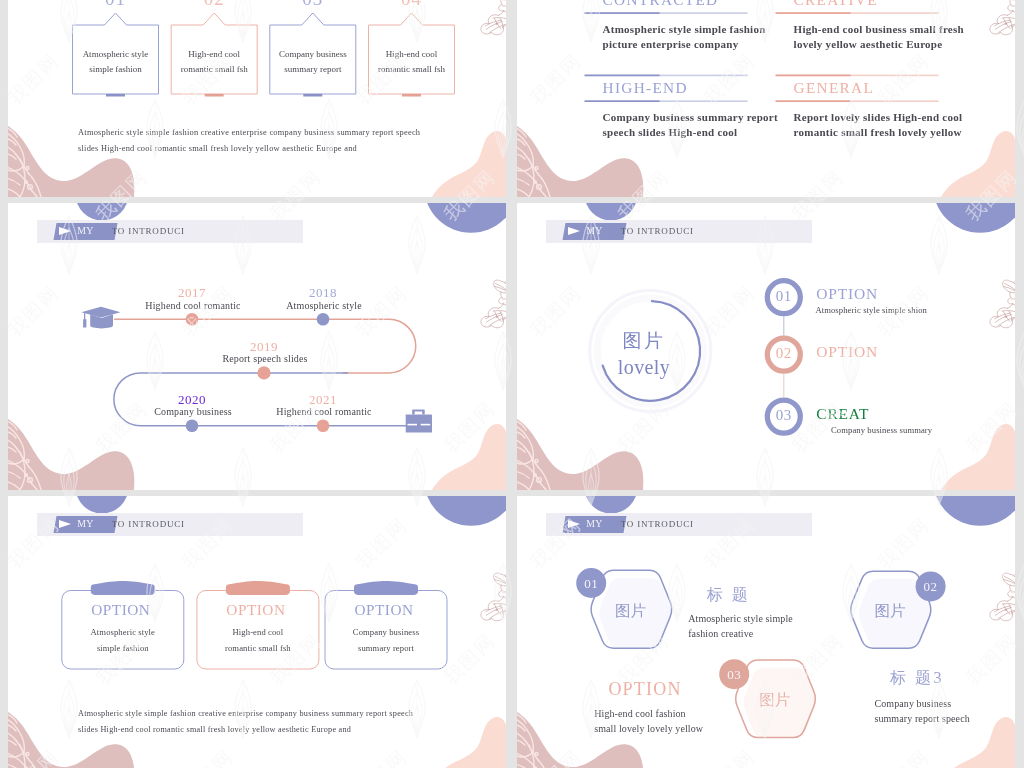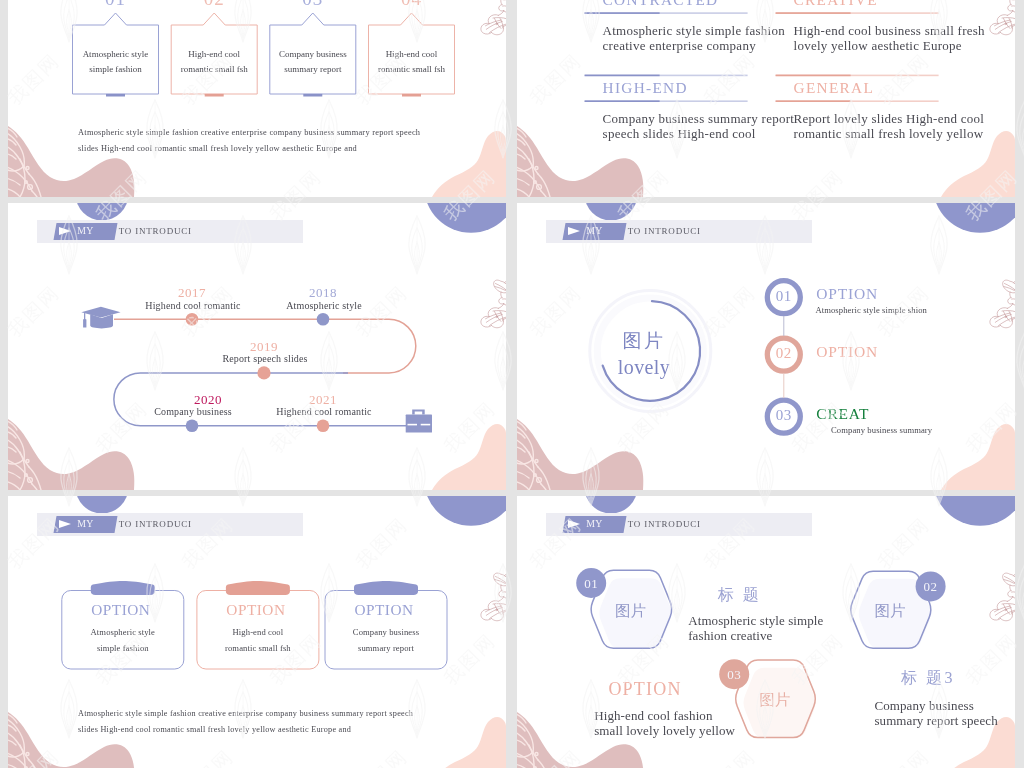--- a/index.html
+++ b/index.html
@@ -11,34 +11,34 @@
   .r0 { top:-90px; } .r1 { top:203px; } .r2 { top:496px; }
   svg.layer { position:absolute; left:0; top:0; width:498px; height:287px; display:block; }
 
   
   .hdr { position:absolute; left:28.7px; top:16.9px; width:266px; height:23.2px; background:#ededf3; }
   .hdr-tag { position:absolute; left:18px; top:3.5px; width:61px; height:17px; background:#8b92c6;
              transform:skewX(-10deg); }
   .hdr-tri { position:absolute; left:22px; top:7.4px; width:0;height:0;
              border-left:12.2px solid #fff; border-top:4.9px solid transparent; border-bottom:4.9px solid transparent;}
   .hdr-my { position:absolute; left:40.5px; top:5.3px; font-size:9.8px; color:#f3f3f8; letter-spacing:.4px;}
-  .hdr-sub { position:absolute; left:82px; top:6.2px; font-size:9px; color:#5c5c66; letter-spacing:.8px;}
+  .hdr-sub { position:absolute; left:75px; top:6.2px; font-size:9px; color:#5c5c66; letter-spacing:.8px;}
 
   
   .t  { position:absolute; white-space:nowrap; color:#4a4a52; }
   .ct { position:absolute; white-space:nowrap; transform:translateX(-50%); color:#4a4a52; }
 
   
   .s1num { font-size:19px; letter-spacing:1px; }
   .s1card-txt { font-size:9px; letter-spacing:0px; }
   .s1cap { font-size:8.4px; letter-spacing:.25px; color:#4a4a52; }
 
   
   .s2title { font-size:15.3px; letter-spacing:1.3px; }
-  .s2line { font-size:13px; letter-spacing:.25px; }
+  .s2line { font-size:11px; letter-spacing:.25px;font-weight:bold; }
 
   
   .s3year { font-size:13px; letter-spacing:.5px; }
   .s3lab  { font-size:10px; letter-spacing:.15px; }
 
   
   .s4cn { font-size:19px; color:#7e86c2; letter-spacing:2.5px; }
   .s4en { font-size:20px; color:#7e86c2; letter-spacing:.4px; }
   .s4num{ font-size:15px; letter-spacing:.5px; }
   .s4title{ font-size:15.5px; letter-spacing:.8px; }
@@ -46,22 +46,22 @@
 
   
   .s5title { font-size:15.3px; letter-spacing:.5px; }
   .s5line { font-size:8.6px; letter-spacing:.1px; }
   .s5cap { font-size:8.2px; letter-spacing:.25px; }
 
   
   .s6num { font-size:13px; color:#f4f4fa; letter-spacing:.5px;}
   .s6cn  { font-size:15.5px; color:#9298c8; letter-spacing:0px; }
   .s6cnp { font-size:15.5px; color:#e8b0a5; letter-spacing:0px; }
-  .s6title{ font-size:16px; letter-spacing:2.5px;margin-left:11px; }
-  .s6line { font-size:13px; letter-spacing:.1px; }
+  .s6title{ font-size:16px; letter-spacing:2.5px; }
+  .s6line { font-size:10px; letter-spacing:.1px; }
   .s6opt  { font-size:18px; letter-spacing:1.2px; }
   
   .wm { position:absolute; left:0; top:0; width:1024px; height:768px; pointer-events:none; opacity:.55; }
   .wmtx { font-size:19px; fill:#f5f5f5; letter-spacing:2px; font-family:"DejaVu Sans",sans-serif; }
   
 </style>
 </head>
 <body>
 
 <div class="page">
@@ -203,21 +203,21 @@
 </g>
 </svg>
 <svg class="layer" viewBox="0 0 498 287">
         <rect x="67.6" y="76.5" width="163" height="1.6" fill="#c9cde6"></rect>
         <rect x="67.6" y="76.5" width="75" height="1.6" fill="#8a92c8"></rect>
         <rect x="67.6" y="102.3" width="163" height="1.6" fill="#c9cde6"></rect>
         <rect x="67.6" y="102.3" width="75" height="1.6" fill="#8a92c8"></rect>
       </svg>
 <div class="t s2title" style="left:85.6px;top:80.5px;color:#9aa2d4">CONTRACTED</div>
 <div class="t s2line" style="left:85.6px;top:113.0px">Atmospheric style simple fashion</div>
-<div class="t s2line" style="left:85.6px;top:127.5px">creative enterprise company</div>
+<div class="t s2line" style="left:85.6px;top:127.5px">picture enterprise company</div>
 <svg class="layer" viewBox="0 0 498 287">
         <rect x="258.6" y="76.5" width="163" height="1.6" fill="#f3cfc8"></rect>
         <rect x="258.6" y="76.5" width="75" height="1.6" fill="#e5a396"></rect>
         <rect x="258.6" y="102.3" width="163" height="1.6" fill="#f3cfc8"></rect>
         <rect x="258.6" y="102.3" width="75" height="1.6" fill="#e5a396"></rect>
       </svg>
 <div class="t s2title" style="left:276.6px;top:80.5px;color:#eeb0a4">CREATIVE</div>
 <div class="t s2line" style="left:276.6px;top:113.0px">High-end cool business small fresh</div>
 <div class="t s2line" style="left:276.6px;top:127.5px">lovely yellow aesthetic Europe</div>
 <svg class="layer" viewBox="0 0 498 287">
@@ -319,21 +319,21 @@
    <rect x="399.5" y="220.8" width="9.5" height="1.6" fill="#fff"></rect>
    <rect x="412.7" y="220.8" width="9.5" height="1.6" fill="#fff"></rect>
  </g>
 </svg>
 <div class="ct s3year" style="left:184px;top:82.4px;color:#eeb0a4">2017</div>
 <div class="ct s3lab" style="left:185px;top:96.8px">Highend cool romantic</div>
 <div class="ct s3year" style="left:315px;top:82.4px;color:#a3a9d6">2018</div>
 <div class="ct s3lab" style="left:316px;top:96.8px">Atmospheric style</div>
 <div class="ct s3year" style="left:256px;top:136.0px;color:#eeb0a4">2019</div>
 <div class="ct s3lab" style="left:257px;top:150.4px">Report speech slides</div>
-<div class="ct s3year" style="left:200px;top:188.9px;color:#be185d">2020</div>
+<div class="ct s3year" style="left:184px;top:188.9px;color:#6d28d9">2020</div>
 <div class="ct s3lab" style="left:185px;top:203.3px">Company business</div>
 <div class="ct s3year" style="left:315px;top:188.9px;color:#eeb0a4">2021</div>
 <div class="ct s3lab" style="left:316px;top:203.3px">Highend cool romantic</div>
 </div>
 <div class="slide c1 r1">
 <svg class="layer" viewBox="0 0 498 287">
 <defs>
           <clipPath id="cp4">
             <rect x="0" y="0" width="498" height="287"></rect>
           </clipPath>

